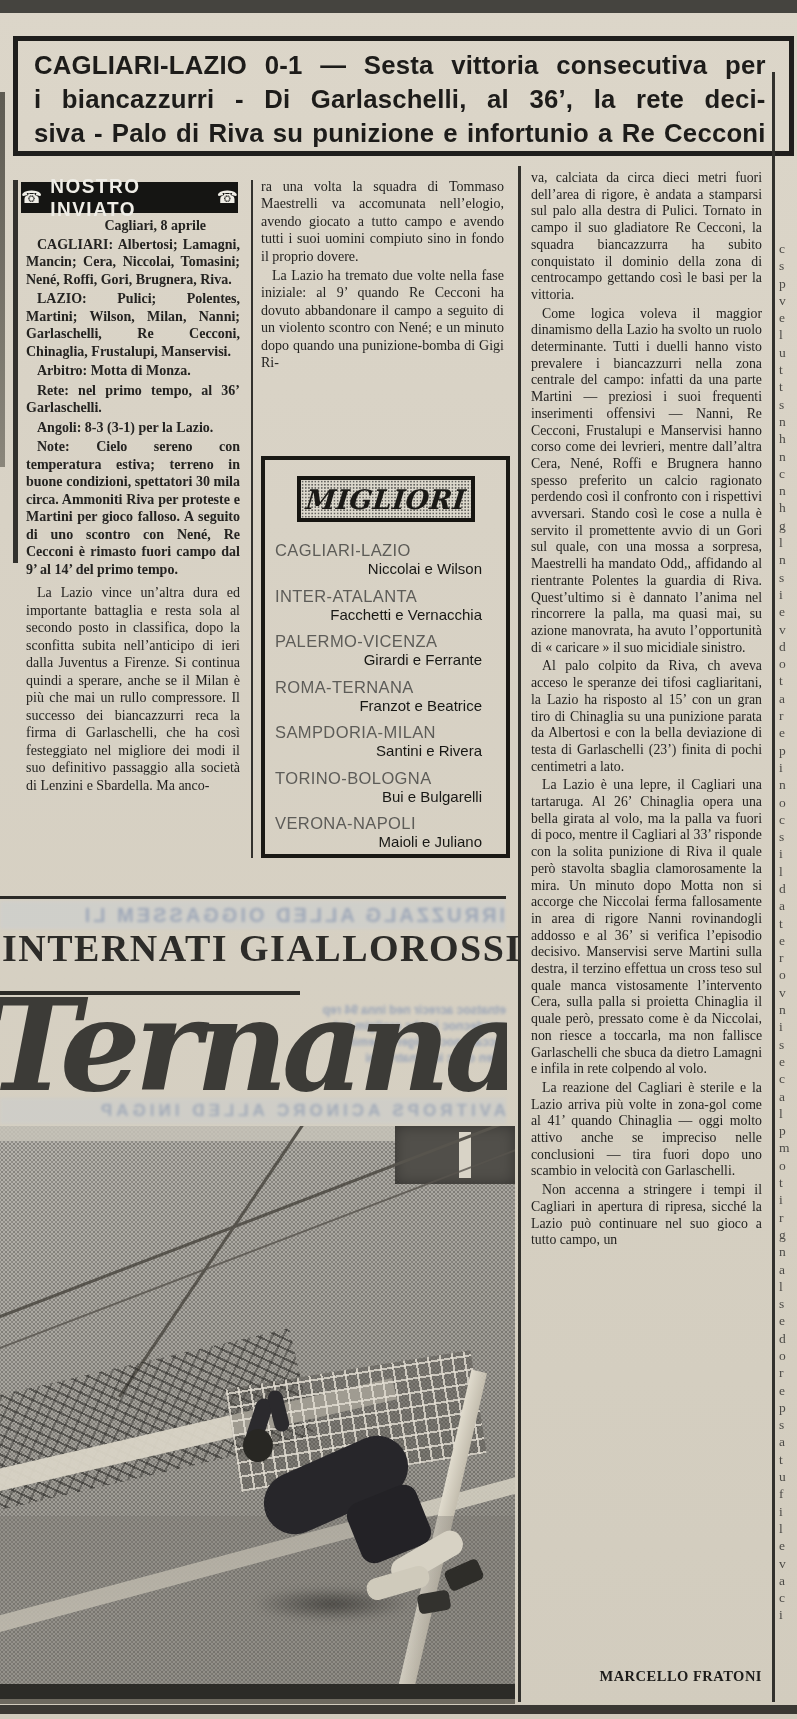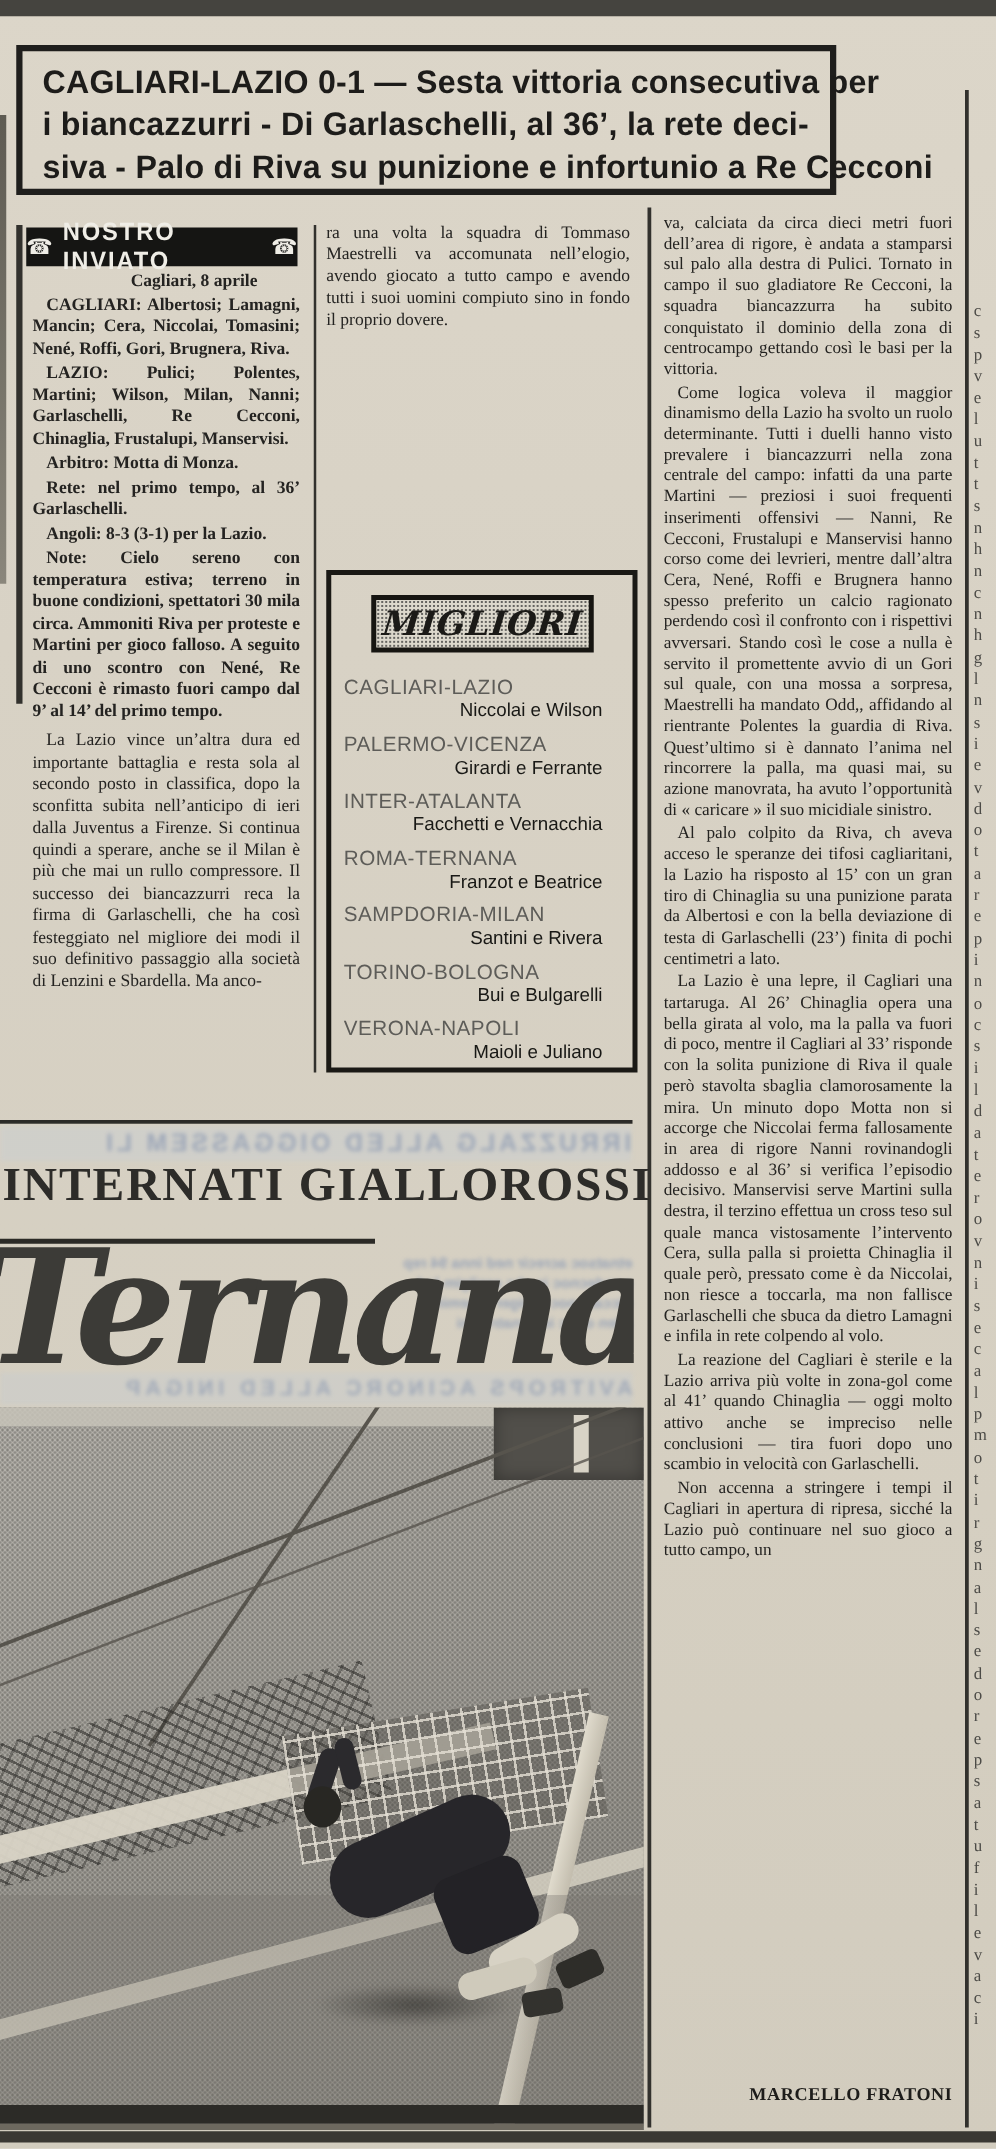--- a/index.html
+++ b/index.html
@@ -5,21 +5,21 @@
   html,body{margin:0;padding:0;}
   #page{
     position:relative; width:797px; height:1719px; overflow:hidden;
     background:#d8d2c5;
     background-image:linear-gradient(180deg,#dcd6c9 0%,#d8d2c5 30%,#d5cfc1 70%,#d2ccbe 100%);
     font-family:"Liberation Serif", serif; color:#242321;
   }
   
   .top-bar{position:absolute;left:0;top:0;width:797px;height:13px;
     background:linear-gradient(90deg,#39383462%,#54524c);background-color:#45443f;}
-  .headline-box{position:absolute;left:13px;top:36px;width:656px;height:120px;
+  .headline-box{position:absolute;left:13px;top:36px;width:781px;height:120px;
     border:5px solid #1f1e1c;box-sizing:border-box;padding:7px 16px 0 16px;}
   .headline-line{font-family:"Liberation Sans",sans-serif;font-weight:700;
     font-size:26px;line-height:34px;color:#1d1c1a;letter-spacing:.2px;
     text-align:justify;text-align-last:justify;white-space:nowrap;transform:scaleX(.99);transform-origin:left;}
   .left-edge-shadow{position:absolute;left:0;top:92px;width:5px;height:375px;
     background:linear-gradient(180deg,#5e5b52,#8a867b);}
   
   .v-rule{position:absolute;background:#32312d;}
   .h-rule{position:absolute;background:#2b2a27;}
   
@@ -151,38 +151,39 @@
     <p class="para rec">LAZIO: Pulici; Polentes, Martini; Wilson, Milan, Nanni; Garlaschelli, Re Cecconi, Chinaglia, Frustalupi, Manservisi.</p>
     <p class="para rec">Arbitro: Motta di Monza.</p>
     <p class="para rec">Rete: nel primo tempo, al 36’ Garlaschelli.</p>
     <p class="para rec">Angoli: 8-3 (3-1) per la Lazio.</p>
     <p class="para rec">Note: Cielo sereno con temperatura estiva; terreno in buone condizioni, spettatori 30 mila circa. Ammoniti Riva per proteste e Martini per gioco falloso. A seguito di uno scontro con Nené, Re Cecconi è rimasto fuori campo dal 9’ al 14’ del primo tempo.</p>
     <p class="para" style="margin-top:6px;">La Lazio vince un’altra dura ed importante battaglia e resta sola al secondo posto in classifica, dopo la sconfitta subita nell’anticipo di ieri dalla Juventus a Firenze. Si continua quindi a sperare, anche se il Milan è più che mai un rullo compressore. Il successo dei biancazzurri reca la firma di Garlaschelli, che ha così festeggiato nel migliore dei modi il suo definitivo passaggio alla società di Lenzini e Sbardella. Ma anco-</p>
   </div>
 
   <div class="col" id="middle-col">
     <p class="para" style="text-indent:0;">ra una volta la squadra di Tommaso Maestrelli va accomunata nell’elogio, avendo giocato a tutto campo e avendo tutti i suoi uomini compiuto sino in fondo il proprio dovere.</p>
+    <p class="para">La Lazio ha tremato due volte nella fase iniziale: al 9’ quando Re Cecconi ha dovuto abbandonare il campo a seguito di un violento scontro con Nené; e un minuto dopo quando una punizione-bomba di Gigi Ri-</p>
   </div>
 
   <div class="migliori-box">
     <div class="migliori-banner">
       <span class="migliori-title">MIGLIORI</span>
     </div>
     <div class="entries">
       <div class="entry">
         <div class="match">CAGLIARI-LAZIO</div>
         <div class="players">Niccolai e Wilson</div>
       </div>
       <div class="entry">
+        <div class="match">INTER-ATALANTA</div>
+        <div class="players">Facchetti e Vernacchia</div>
+      </div>
+      <div class="entry">
         <div class="match">PALERMO-VICENZA</div>
         <div class="players">Girardi e Ferrante</div>
-      </div>
-      <div class="entry">
-        <div class="match">INTER-ATALANTA</div>
-        <div class="players">Facchetti e Vernacchia</div>
       </div>
       <div class="entry">
         <div class="match">ROMA-TERNANA</div>
         <div class="players">Franzot e Beatrice</div>
       </div>
       <div class="entry">
         <div class="match">SAMPDORIA-MILAN</div>
         <div class="players">Santini e Rivera</div>
       </div>
       <div class="entry">

